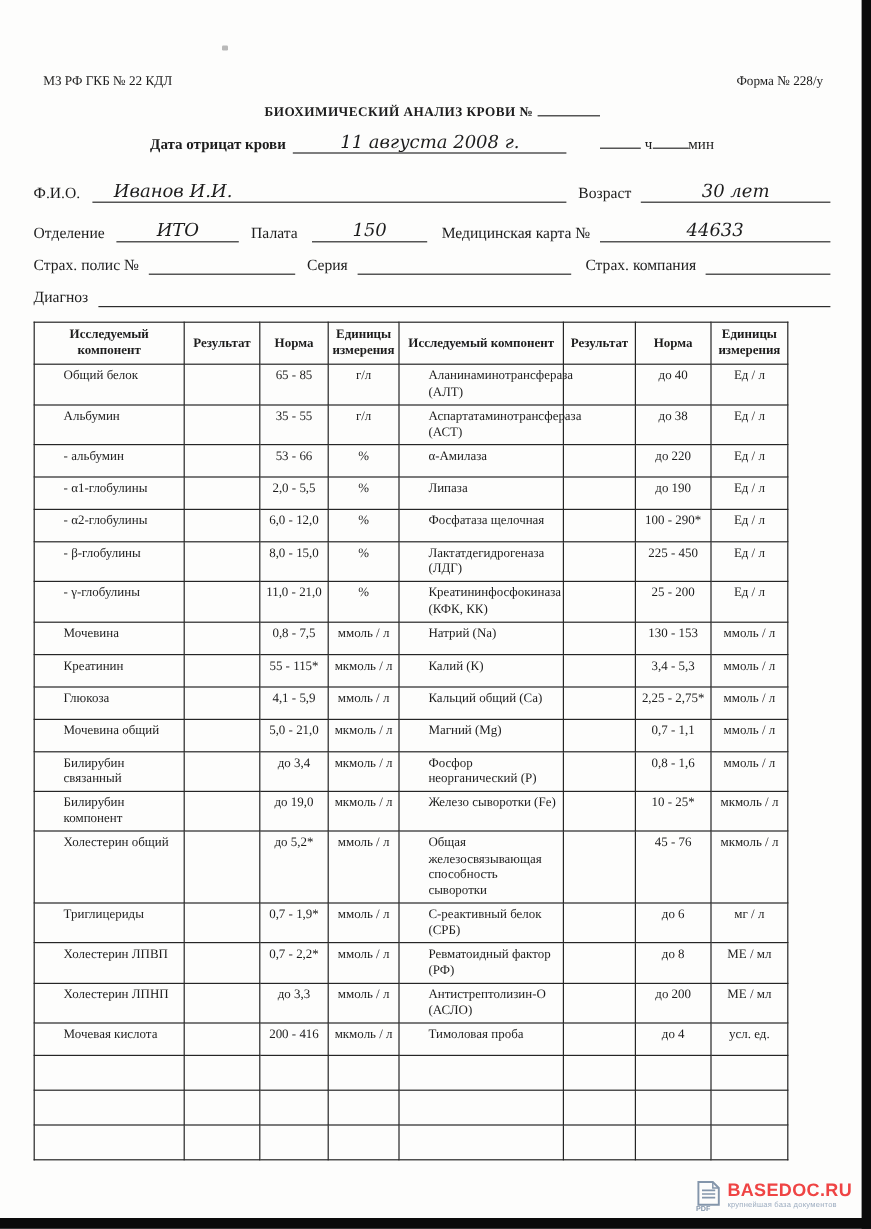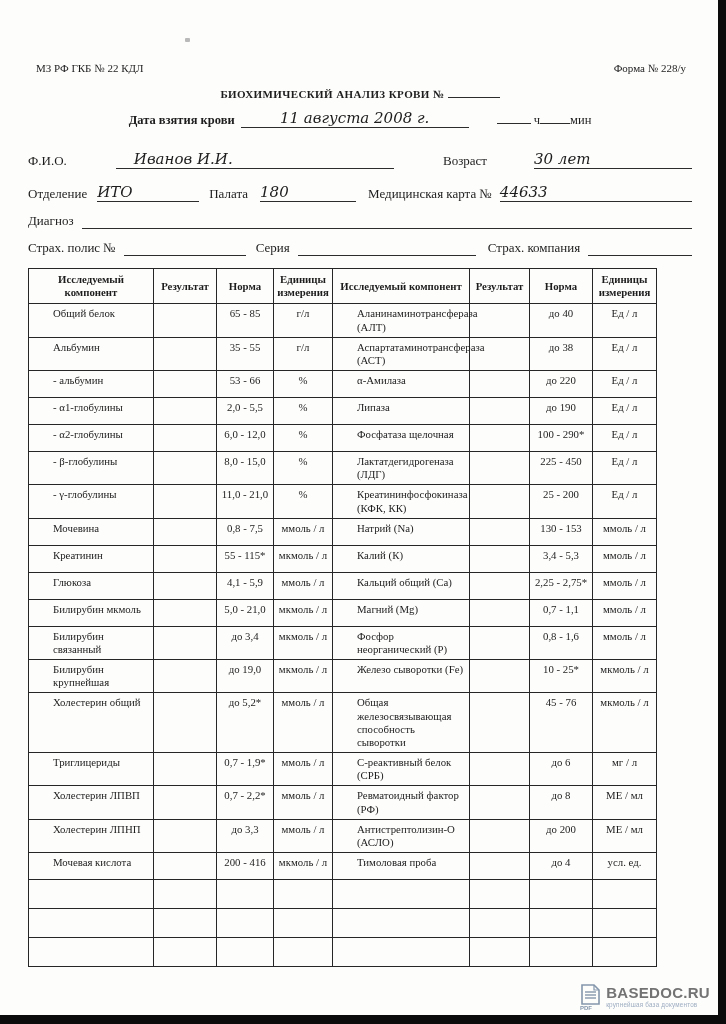--- a/index.html
+++ b/index.html
@@ -20,29 +20,30 @@
   
   .topline{display:flex;justify-content:space-between;font-size:11px;padding:0 6px 0 8px;}
 
   .doc-title{
     text-align:center;margin-top:14px;font-size:11px;font-weight:bold;
     letter-spacing:.4px;
   }
   .u{display:inline-block;border-bottom:1.3px solid #2c2c2c;vertical-align:baseline;}
   .hand{
     font-style:italic;font-size:15px;font-family:"DejaVu Serif","Liberation Serif",serif;
+    text-align:center;
   }
 
   .date-line{margin-top:9px;font-size:12.5px;display:flex;align-items:flex-end;justify-content:center;}
   .date-line .lbl{font-weight:bold;}
   .date-u{width:228px;text-align:center;margin-left:6px;font-style:italic;}
   .hm{margin-left:28px;white-space:nowrap;}
 
   .field-row{display:flex;align-items:flex-end;font-size:13px;margin-top:14px;}
-  .fio-row{margin-top:22px;gap:39px;}
+  .fio-row{margin-top:22px;}
   .grow{flex:1 1 auto;}
 
   .table-wrap{margin-top:12px;}
   table{border-collapse:collapse;width:628px;table-layout:fixed;}
   th,td{
     border:1.5px solid #262626;font-size:10.8px;line-height:1.22;
     padding:3px 4px;vertical-align:top;
     font-family:"Liberation Serif","DejaVu Serif",serif;
   }
   th{font-weight:bold;text-align:center;vertical-align:middle;padding:4px 2px;}
@@ -74,55 +75,55 @@
       <span>МЗ РФ  ГКБ № 22  КДЛ</span>
       <span>Форма № 228/у</span>
     </div>
 
     <div class="doc-title">
       <span>БИОХИМИЧЕСКИЙ АНАЛИЗ КРОВИ №</span>
       <span class="u" style="width:52px;"></span>
     </div>
 
     <div class="date-line">
-      <span class="lbl">Дата взятия крови</span>
+      <span class="lbl">Дата отрицат крови</span>
       <span class="u date-u hand">11 августа 2008 г.</span>
       <span class="hm">
         <span class="u" style="width:34px;"></span>
         <span>ч</span><span class="u" style="width:30px;"></span><span>мин</span>
       </span>
     </div>
 
     <div class="field-row fio-row">
       <span>Ф.И.О.</span>
       <span class="u grow hand" style="margin:0 10px;text-align:left;padding-left:18px;">Иванов И.И.</span>
       <span>Возраст</span>
       <span class="u hand" style="width:158px;margin-left:8px;">30 лет</span>
     </div>
 
     <div class="field-row">
       <span>Отделение</span>
       <span class="u hand" style="width:102px;margin:0 10px;">ИТО</span>
       <span>Палата</span>
-      <span class="u hand" style="width:96px;margin:0 12px;">180</span>
+      <span class="u hand" style="width:96px;margin:0 12px;">150</span>
       <span>Медицинская карта №</span>
       <span class="u grow hand" style="margin-left:8px;">44633</span>
-    </div>
-
-    <div class="field-row" style="margin-top:11px;">
-      <span>Диагноз</span>
-      <span class="u grow" style="margin-left:8px;height:15px;"></span>
     </div>
 
     <div class="field-row" style="margin-top:11px;">
       <span>Страх. полис №</span>
       <span class="u" style="width:122px;margin:0 10px 0 8px;height:15px;"></span>
       <span>Серия</span>
       <span class="u" style="width:178px;margin:0 12px 0 8px;height:15px;"></span>
       <span>Страх. компания</span>
+      <span class="u grow" style="margin-left:8px;height:15px;"></span>
+    </div>
+
+    <div class="field-row" style="margin-top:11px;">
+      <span>Диагноз</span>
       <span class="u grow" style="margin-left:8px;height:15px;"></span>
     </div>
 
     <div class="table-wrap">
       <table>
         <colgroup>
           <col style="width:125px">
             <col style="width:63px">
             <col style="width:57px">
             <col style="width:59px">
@@ -249,21 +250,21 @@
     <td class="c-res"></td>
     <td class="c-norm">4,1 - 5,9</td>
     <td class="c-unit">ммоль / л</td>
     <td class="c-comp">Кальций общий (Са)</td>
     <td class="c-res"></td>
     <td class="c-norm">2,25 - 2,75*</td>
     <td class="c-unit">ммоль / л</td>
   </tr>
 
   <tr>
-    <td class="c-comp">Билирубин мкмоль</td>
+    <td class="c-comp">Мочевина общий</td>
     <td class="c-res"></td>
     <td class="c-norm">5,0 - 21,0</td>
     <td class="c-unit">мкмоль / л</td>
     <td class="c-comp">Магний (Mg)</td>
     <td class="c-res"></td>
     <td class="c-norm">0,7 - 1,1</td>
     <td class="c-unit">ммоль / л</td>
   </tr>
 
   <tr>
@@ -271,21 +272,21 @@
     <td class="c-res"></td>
     <td class="c-norm">до 3,4</td>
     <td class="c-unit">мкмоль / л</td>
     <td class="c-comp">Фосфор неорганический (Р)</td>
     <td class="c-res"></td>
     <td class="c-norm">0,8 - 1,6</td>
     <td class="c-unit">ммоль / л</td>
   </tr>
 
   <tr>
-    <td class="c-comp">Билирубин крупнейшая</td>
+    <td class="c-comp">Билирубин компонент</td>
     <td class="c-res"></td>
     <td class="c-norm">до 19,0</td>
     <td class="c-unit">мкмоль / л</td>
     <td class="c-comp">Железо сыворотки (Fe)</td>
     <td class="c-res"></td>
     <td class="c-norm">10 - 25*</td>
     <td class="c-unit">мкмоль / л</td>
   </tr>
 
   <tr>
@@ -387,20 +388,20 @@
       <svg width="22" height="26" viewBox="0 0 22 26">
         <path d="M3 1 h12 l5 5 v14 h-17 z" fill="none" stroke="#8496ab" stroke-width="1.6"></path>
         <path d="M15 1 l0 5 5 0" fill="none" stroke="#8496ab" stroke-width="1.2"></path>
         <line x1="6" y1="8" x2="17" y2="8" stroke="#8496ab" stroke-width="1.4"></line>
         <line x1="6" y1="11" x2="17" y2="11" stroke="#8496ab" stroke-width="1.4"></line>
         <line x1="6" y1="14" x2="17" y2="14" stroke="#8496ab" stroke-width="1.4"></line>
         <text x="1" y="25.5" font-family="Liberation Sans, sans-serif" font-size="6" font-weight="bold" fill="#8496ab">PDF</text>
       </svg>
     </span>
     <span class="wm-text">
-      <span class="wm-name" style="color:#737373;">BASEDOC.RU</span>
+      <span class="wm-name" style="color:#ef4444;">BASEDOC.RU</span>
       <span class="wm-sub" style="color:#9dadc0;">крупнейшая база документов</span>
     </span>
   </div>
 
   <div class="edge-right"></div>
   <div class="edge-bottom"></div>
 </div>
 
 </body></html>

